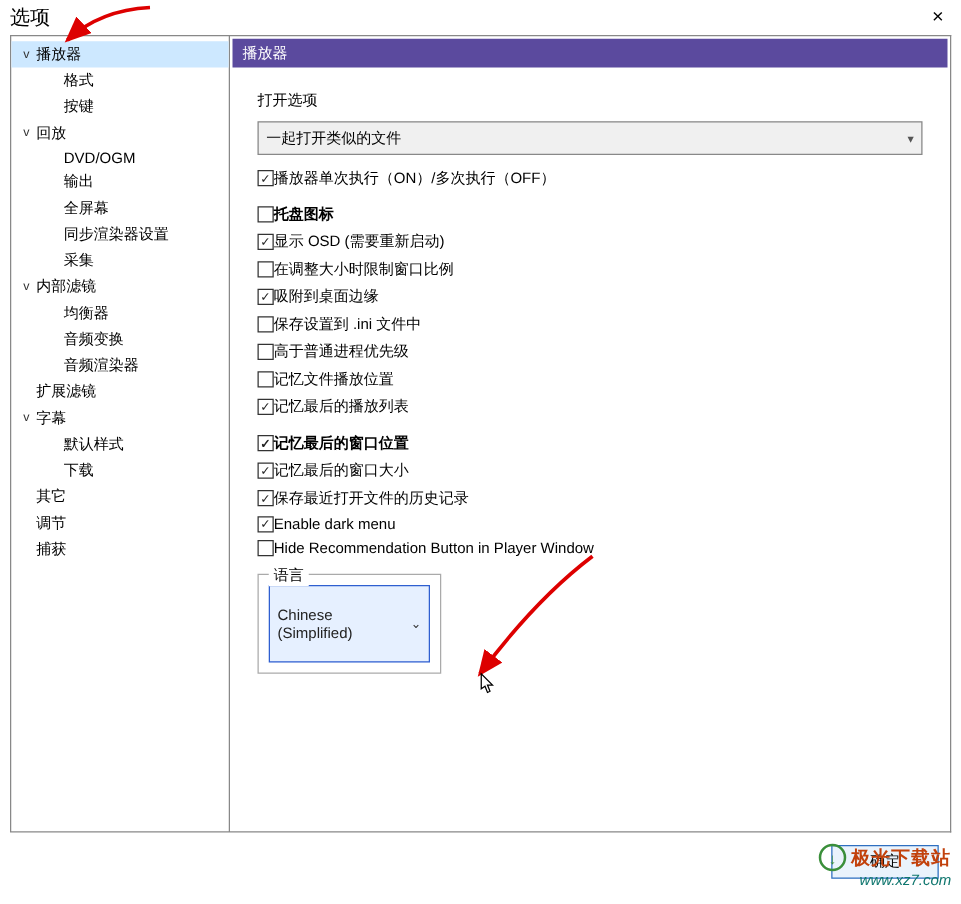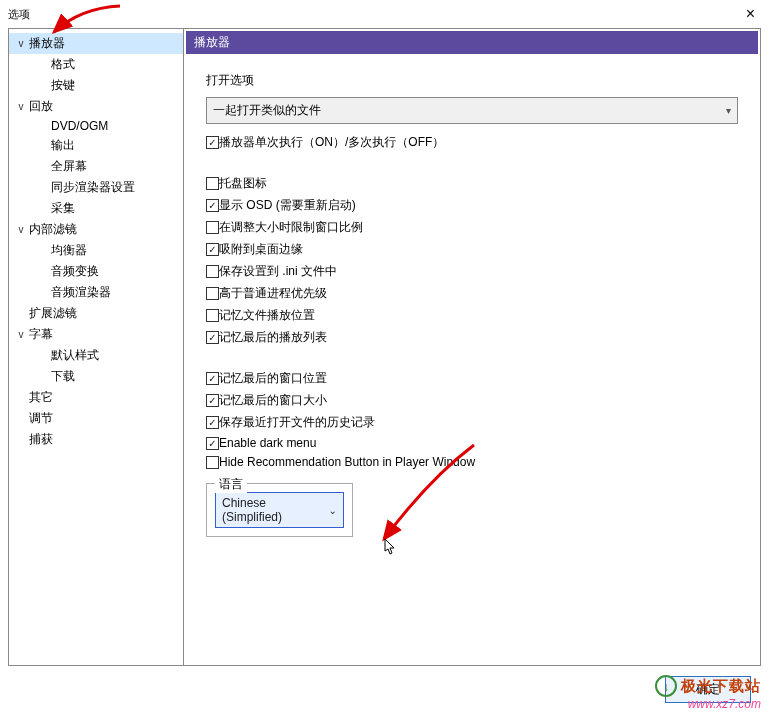--- a/index.html
+++ b/index.html
@@ -14,21 +14,21 @@
     position: relative;
   }
   .titlebar {
     height: 28px;
     display: flex;
     align-items: center;
     justify-content: space-between;
     padding: 0 8px;
     background: #fff;
   }
-  .titlebar .title { font-size: 11px; }
+  .titlebar .title { font-size: 16px; }
   .titlebar .close { font-size: 16px; cursor: pointer; padding: 0 6px; }
   .main {
     display: flex;
     height: 638px;
     padding: 0 8px;
   }
   .tree {
     width: 176px;
     border: 1px solid #888;
     overflow-y: auto;
@@ -76,21 +76,21 @@
     cursor: pointer;
     gap: 43px;
   }
   .select .chev { font-size: 10px; color: #555; }
   .check-row {
     display: flex;
     align-items: center;
     gap: 0;
     margin: 5px 0;
   }
-  .check-row.gap-top { margin-top: 24px; }
+  .check-row.gap-top { margin-top: 12px; font-weight: bold; }
   .chk {
     width: 13px; height: 13px;
     border: 1px solid #333;
     display: inline-flex;
     align-items: center;
     justify-content: center;
     font-size: 10px;
     color: #222;
     background: #fff;
   }
@@ -106,21 +106,21 @@
     position: absolute;
     top: -8px;
     left: 8px;
     background: #fff;
     padding: 0 4px;
     font-size: 12px;
   }
   .lang-select {
     border: 1px solid #2f5fd0;
     background: #e6f0ff;
-    padding: 3px 6px;
+    padding: 16px 6px;
     display: flex;
     justify-content: space-between;
     align-items: center;
     color: #222;
   }
   .lang-select .chev { font-size: 10px; color: #333; }
   .footer {
     display: flex;
     justify-content: flex-end;
     gap: 8px;
@@ -141,21 +141,21 @@
   }
   .arrow svg { overflow: visible; }
   .watermark {
     position: absolute;
     right: 8px;
     bottom: 12px;
     text-align: right;
     pointer-events: none;
   }
   .watermark .l1 { color: #c2410c; font-size: 15px; font-weight: bold; letter-spacing: 1px; }
-  .watermark .l2 { color: #ec4899; font-size: 12px; font-style: italic; }
+  .watermark .l2 { color: #0f766e; font-size: 12px; font-style: italic; }
   .watermark .circle {
     display: inline-block;
     width: 22px; height: 22px;
     border: 2px solid #3a8f3a;
     border-radius: 50%;
     color: #3a8f3a;
     text-align: center;
     line-height: 20px;
     margin-right: 4px;
     font-weight: bold;

